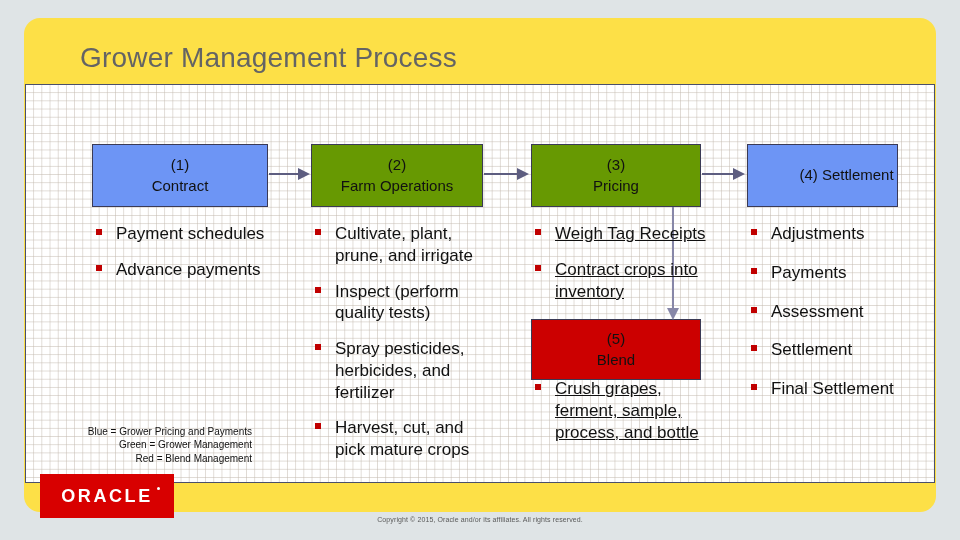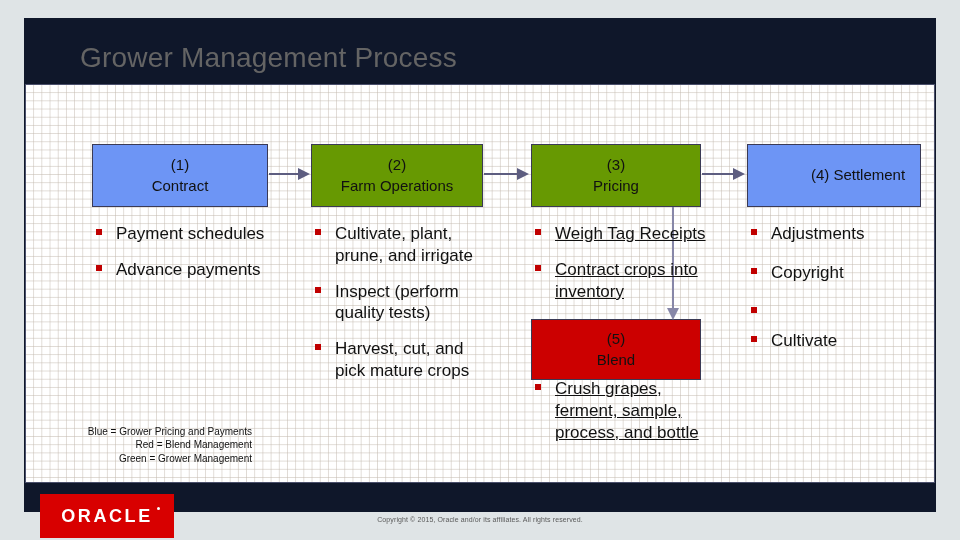--- a/index.html
+++ b/index.html
@@ -3,21 +3,22 @@
 <meta charset="utf-8">
 <style>
   html,body{margin:0;padding:0;}
   body{
     width:960px;height:540px;overflow:hidden;
     background:#dfe4e6;
     font-family:"Liberation Sans", sans-serif;
   }
   .slide{
     position:absolute;left:24px;top:18px;width:912px;height:494px;
-    background:#0f172a;
+    background:#fde047;
+    border-radius:16px;
   }
   .title{
     position:absolute;left:56px;top:24px;
     font-size:28px;color:#646464;font-weight:400;
     letter-spacing:.2px;white-space:nowrap;
   }
   .canvas{
     position:absolute;left:1px;top:66px;width:910px;height:399px;
     border:1px solid #4a4f6b;
     box-sizing:border-box;
@@ -37,21 +38,21 @@
     font-size:15px;line-height:1.35;
     color:#111111;
   }
   .box.blue{background:#6d95f5;}
   .box.green{background:#679902;}
   .box.red{background:#cc0000;}
 
   .b1{left:66px;top:59px;width:176px;height:63px;}
   .b2{left:285px;top:59px;width:172px;height:63px;}
   .b3{left:505px;top:59px;width:170px;height:63px;}
-  .b4{left:721px;top:59px;width:174px;height:63px;padding-left:48px;}
+  .b4{left:721px;top:59px;width:151px;height:63px;padding-left:48px;}
   .b5{left:505px;top:234px;width:170px;height:61px;}
 
   
   .arrow-h{position:absolute;height:2px;background:#5d5d80;}
   .arrow-h:after{
     content:"";position:absolute;right:-11px;top:-5px;
     border-left:12px solid #5d5d80;
     border-top:6px solid transparent;
     border-bottom:6px solid transparent;
   }
@@ -68,37 +69,37 @@
   .a4{left:646px;top:122px;height:102px;}
 
   .col{position:absolute;font-size:17px;color:#111;line-height:1.28;}
   .c1{left:66px;top:138px;width:210px;}
   .c2{left:285px;top:138px;width:187px;}
   .c3{left:505px;top:138px;width:190px;}
   .c4{left:721px;top:138px;width:195px;}
 
   .bullet{display:flex;margin-bottom:14px;}
   .c3 .bullet{margin-bottom:14px;text-decoration:underline;}
-  .c4 .bullet{margin-bottom:17px;}
+  .c4 .bullet{margin-bottom:17px;justify-content:flex-end;}
   .bullet .sq{
     flex:0 0 auto;width:6px;height:6px;background:#c00000;
     margin:6px 14px 0 4px;
   }
   .bullet .txt{flex:1 1 auto;}
 
   .c3-spacer{height:62px;}
 
   .legend{
     position:absolute;left:6px;top:340px;width:220px;
     font-size:10px;line-height:1.34;color:#111;text-align:right;
   }
   .legend div{white-space:pre-wrap;}
 
   .oracle-logo{
-    position:absolute;left:40px;top:494px;width:134px;height:44px;
+    position:absolute;left:40px;top:474px;width:134px;height:44px;
     background:#d80000;
     display:flex;align-items:center;justify-content:center;
   }
   .oracle-logo .wordmark{
     color:#ffffff;font-size:18px;letter-spacing:2.6px;font-weight:700;
     font-family:"Liberation Sans", sans-serif;
     position:relative;
   }
   .oracle-logo .wordmark:after{
     content:"";position:absolute;right:-7px;top:1px;
@@ -162,20 +163,24 @@
       <div class="bullet">
         <span class="sq"></span>
         <span class="txt">Cultivate, plant, prune, and irrigate</span>
       </div>
       <div class="bullet">
         <span class="sq"></span>
         <span class="txt">Inspect (perform quality tests)</span>
       </div>
       <div class="bullet">
         <span class="sq"></span>
+        <span class="txt">Spray pesticides, herbicides, and fertilizer</span>
+      </div>
+      <div class="bullet">
+        <span class="sq"></span>
         <span class="txt">Harvest, cut, and pick mature crops</span>
       </div>
     </div>
 
     <div class="col c3">
       <div class="bullet">
         <span class="sq"></span>
         <span class="txt">Weigh Tag Receipts</span>
       </div>
       <div class="bullet">
@@ -189,35 +194,40 @@
       </div>
     </div>
 
     <div class="col c4">
       <div class="bullet">
         <span class="sq"></span>
         <span class="txt">Adjustments</span>
       </div>
       <div class="bullet">
         <span class="sq"></span>
-        <span class="txt">Copyright</span>
-      </div>
-      <div class="bullet">
-        <span class="sq"></span>
-      </div>
-      <div class="bullet">
-        <span class="sq"></span>
-        <span class="txt">Cultivate</span>
+        <span class="txt">Payments</span>
+      </div>
+      <div class="bullet">
+        <span class="sq"></span>
+        <span class="txt">Assessment</span>
+      </div>
+      <div class="bullet">
+        <span class="sq"></span>
+        <span class="txt">Settlement</span>
+      </div>
+      <div class="bullet">
+        <span class="sq"></span>
+        <span class="txt">Final Settlement</span>
       </div>
     </div>
 
     <div class="legend">
       <div>Blue = Grower Pricing and Payments</div>
+      <div>Green = Grower Management</div>
       <div>Red = Blend Management</div>
-      <div>Green = Grower Management</div>
     </div>
 
   </div>
 </div>
 
 <div class="oracle-logo">
   <span class="wordmark">ORACLE</span>
 </div>
 
 <div class="copyright">Copyright © 2015, Oracle and/or its affiliates. All rights reserved.</div>

